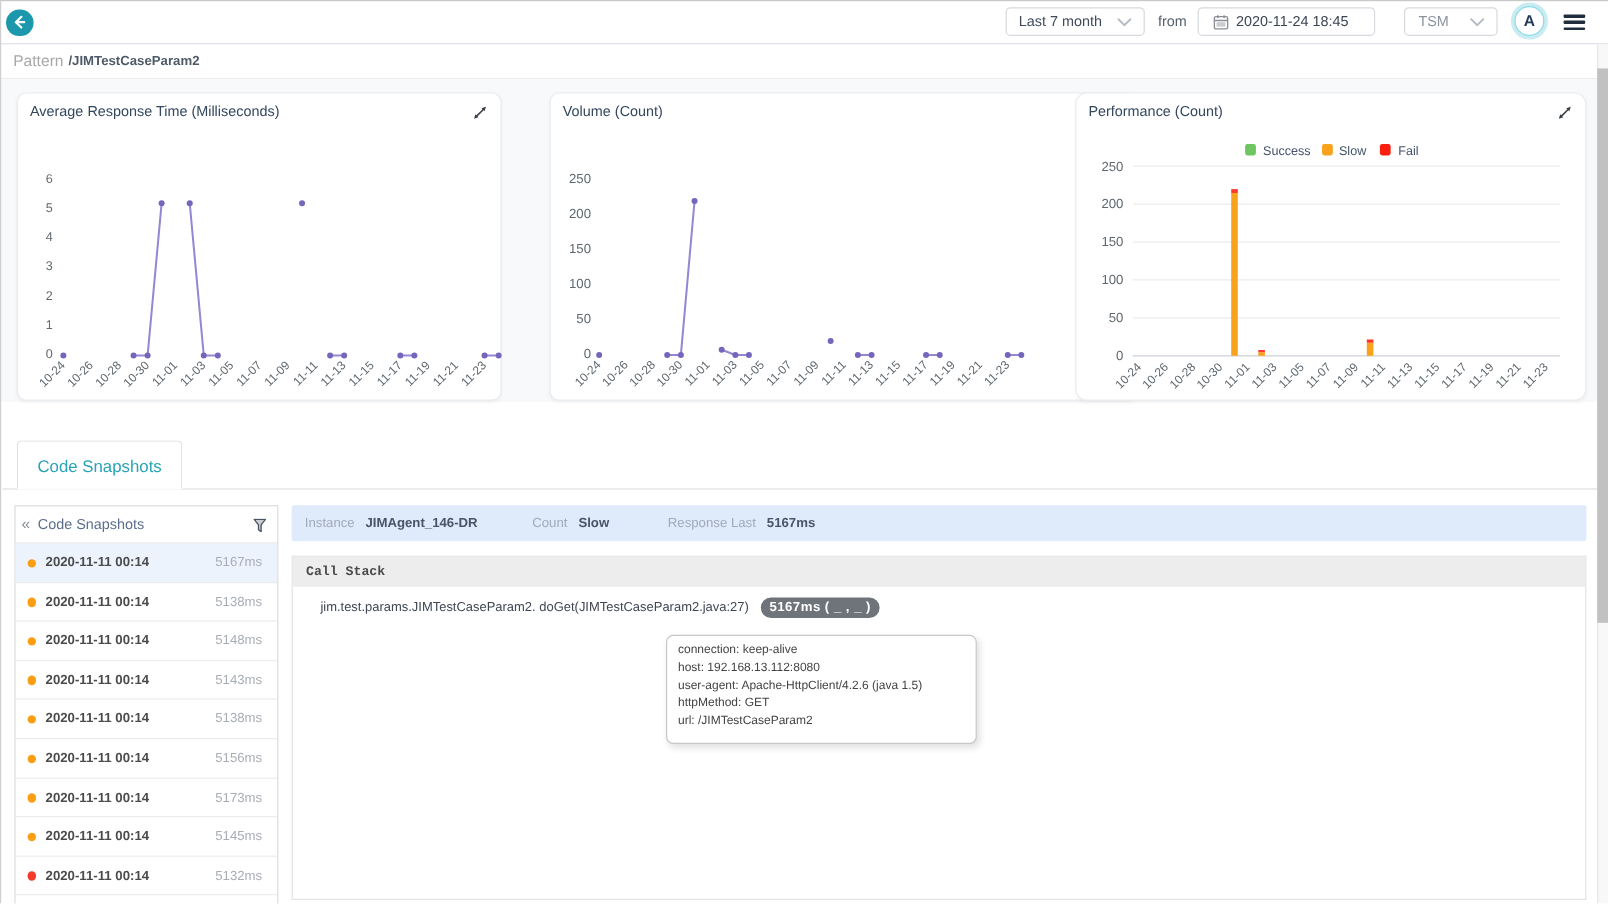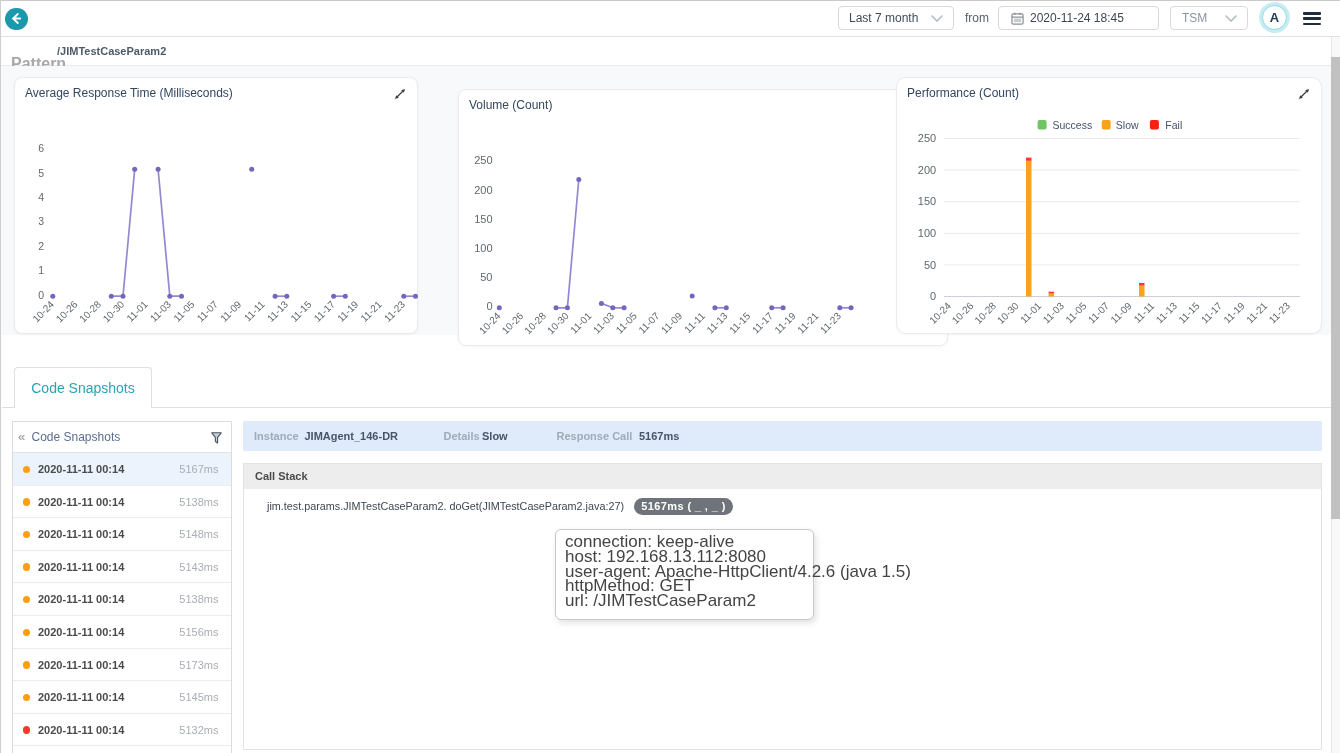--- a/index.html
+++ b/index.html
@@ -6,31 +6,31 @@
 html,body { width:1340px; height:753px; overflow:hidden; font-family:"Liberation Sans", sans-serif; background:#fff; }
 #page { position:relative; width:1340px; height:753px; background:#fff; }
 
 #hdr { position:absolute; left:0; top:0; width:1340px; height:37px; background:#fff; border-bottom:1px solid #dde1e6; z-index:5; }
 #back { position:absolute; left:5px; top:7.5px; width:22.6px; height:22.6px; border-radius:50%; background:#1b98ab; }
 #title { position:absolute; left:35px; top:0; height:36px; line-height:36px; font-size:12px; font-weight:bold; color:#2d5068; }
 .selbox { position:absolute; top:6px; height:24px; border:1px solid #d6d9dd; border-radius:4px; background:#fff; }
 #sel1 { left:838px; width:116px; }
 #sel1 .t { position:absolute; left:10px; top:0; line-height:22px; font-size:12px; color:#3f4a5a; }
 #fromlbl { position:absolute; left:965px; top:0; height:37px; line-height:36px; font-size:12px; color:#55606e;text-align:center; }
-#datebox { left:998px; width:161px; }
+#datebox { left:998px; width:148px; }
 #datebox .t { position:absolute; left:31px; top:0; line-height:22px; font-size:12px; color:#3c4653; }
 #tsm { left:1170px; width:78px;padding-left:44px; }
 #tsm .t { position:absolute; left:11px; top:0; line-height:22px; font-size:12px; color:#8b939e; }
 #avatar { position:absolute; left:1259px; top:2px; width:31px; height:31px; border-radius:50%; background:#c9ecf2; }
 #avatar .inner { position:absolute; left:3px; top:3px; width:25px; height:25px; border-radius:50%; background:#fff; border:1px solid #8adbe6; text-align:center; line-height:23px; font-size:13px; font-weight:bold; color:#233a57; }
 #burger { position:absolute; left:1303px; top:12px; width:18px; height:13.2px; }
 #burger div { position:absolute; left:0; width:18px; height:2.7px; border-radius:1px; background:#1f2d3d; }
 
 #pat { position:absolute; left:0; top:37px; width:1340px; height:29px; background:#fff; border-bottom:1px solid #e9ebee; }
-#pat .l { position:absolute; left:11px; top:13px; line-height:28px; font-size:16px; color:#a8a8a8;font-weight:bold; }
+#pat .l { position:absolute; left:11px; top:0; line-height:28px; font-size:13px; color:#a8a8a8; }
 #pat .v { position:absolute; left:57px; top:0; line-height:28px; font-size:11px; font-weight:bold; color:#4e5a68; }
 
 #content { position:absolute; left:0; top:66px; width:1340px; height:687px; background:#fff; }
 #graybg { position:absolute; left:0; top:0; width:1340px; height:269px; background:#f8f9fa; }
 .card { position:absolute; top:11px; height:257px; background:#fff; border:1px solid #e9ebee; border-radius:8px; box-shadow:0 1px 3px rgba(0,0,0,0.04); }
 .ctitle { position:absolute; left:10px; top:8px; font-size:12px; color:#33475f; }
 .expand { position:absolute; right:11px; top:10px; width:12px; height:12px; }
 
 #tabline { position:absolute; left:2px; top:340.5px; width:1329px; height:1px; background:#dcdfe3; }
 #tab { position:absolute; left:14px; top:301px; width:138px; height:40px; background:#fff; border:1px solid #dcdfe3; border-bottom:none; border-radius:4px 4px 0 0; text-align:center; line-height:40px; font-size:14px; color:#2aa3b7; z-index:3; }
@@ -42,28 +42,28 @@
 #lhead .t { position:absolute; left:18.5px; top:0; line-height:30px; font-size:12px; color:#5c6e8c; }
 .lrow { position:absolute; left:0; width:218px; height:32.6px; border-bottom:1px solid #ececec;padding-left:44px; }
 .lrow.sel { background:#ecf3fd; }
 .lrow .dot { position:absolute; left:9.5px; top:12.6px; width:7.5px; height:7.5px; border-radius:50%; background:#fc9e13; }
 .lrow .dot.red { background:#f43b2d; }
 .lrow .d { position:absolute; left:25px; top:0; line-height:32px; font-size:11px; font-weight:bold; color:#4b4b4b; }
 .lrow .ms { position:absolute; right:12.5px; top:0; line-height:32px; font-size:11px; color:#a8adb5; }
 
 #bluebar { position:absolute; left:243px; top:355px; width:1079px; height:30px; background:#dfeafa; border-radius:2px; font-size:11px; }
 #bluebar span { position:absolute; top:0; line-height:30px; }
-#bluebar .lab { color:#a0aab8;font-weight:bold; }
+#bluebar .lab { color:#a0aab8; }
 #bluebar .val { font-weight:bold; color:#4a5468; }
 
 #csbox { position:absolute; left:243px; top:397px; width:1079px; height:287px; background:#fff; border:1px solid #e3e3e3; }
 #cshead { position:absolute; left:0; top:0; width:1077px; height:25px; background:#ededed; line-height:25px; font-size:11px; font-weight:bold; color:#4a4a4a; }
 #stackline { position:absolute; left:23px; top:36px; font-size:10.8px; color:#3f4752; }
 #badge { position:absolute; left:390px; top:33.5px; width:99px; height:17.5px; background:#6f747b; border-radius:9px; color:#fff; font-size:11px; font-weight:bold; text-align:center; line-height:17.5px; letter-spacing:0.4px; }
-#tooltip { position:absolute; left:311px; top:64.5px; width:259px; height:91px; background:#fff; border:1px solid #c8c8c8; border-radius:6px; box-shadow:2px 3px 6px rgba(0,0,0,0.12); padding:5.5px 9px; font-size:17px; line-height:14.8px; color:#444; white-space:nowrap; }
+#tooltip { position:absolute; left:311px; top:64.5px; width:259px; height:91px; background:#fff; border:1px solid #c8c8c8; border-radius:6px; box-shadow:2px 3px 6px rgba(0,0,0,0.12); padding:5.5px 9px; font-size:10px; line-height:14.8px; color:#444; white-space:nowrap; }
 
 #sbtrack { position:absolute; left:1331px; top:37px; width:9px; height:716px; background:#f8f8f8; border-left:1px solid #e6e6e6; z-index:6; }
 #sbthumb { position:absolute; left:1331px; top:57px; width:9px; height:462px; background:#c1c1c1; z-index:7; }
 .frame-t { position:absolute; left:0; top:0; width:1340px; height:1px; background:#c9c9c9; z-index:20; }
 .frame-l { position:absolute; left:0; top:0; width:1px; height:753px; background:#cfcfcf; z-index:20; }
 #leftline { position:absolute; left:2px; top:66px; width:1px; height:687px; background:#e9e9e9; }
 </style>
 </head>
 <body>
 <div id="page">
@@ -162,21 +162,21 @@
 <circle cx="166.5" cy="218.2" r="2.5" fill="#7466bd"></circle>
 <circle cx="236.7" cy="91.3" r="2.5" fill="#7466bd"></circle>
 <circle cx="260.1" cy="218.2" r="2.5" fill="#7466bd"></circle>
 <circle cx="271.8" cy="218.2" r="2.5" fill="#7466bd"></circle>
 <circle cx="318.6" cy="218.2" r="2.5" fill="#7466bd"></circle>
 <circle cx="330.3" cy="218.2" r="2.5" fill="#7466bd"></circle>
 <circle cx="388.8" cy="218.2" r="2.5" fill="#7466bd"></circle>
 <circle cx="400.5" cy="218.2" r="2.5" fill="#7466bd"></circle>
         </svg>
       </div>
-    <div class="card" id="card2" style="left:458px; width:490px;margin-top:12px;">
+    <div class="card" id="card2" style="left:458px; width:490px;">
         <div class="ctitle">Volume (Count)</div>
         <svg class="expand" viewBox="0 0 12 12">
           <path d="M3 9 L9 3" stroke="#3a3f46" stroke-width="1.3" fill="none"></path>
           <polygon points="11,1 9.8,4.8 7.2,2.2" fill="#3a3f46"></polygon>
           <polygon points="1,11 4.74,9.8 2.2,7.26" fill="#3a3f46"></polygon>
         </svg>
         <svg width="425" height="255" style="position:absolute;left:0;top:0;">
           <text x="33.5" y="220.2" text-anchor="end" font-size="11" fill="#60696f">0</text>
 <text x="33.5" y="191.0" text-anchor="end" font-size="11" fill="#60696f">50</text>
 <text x="33.5" y="161.9" text-anchor="end" font-size="11" fill="#60696f">100</text>
@@ -328,28 +328,28 @@
 <div class="lrow" style="top:291.8px;">
           <span class="dot red"></span>
           <span class="d">2020-11-11 00:14</span>
           <span class="ms">5132ms</span>
         </div>
     </div>
 
     <div id="bluebar">
       <span class="lab" style="left:11px;">Instance</span>
       <span class="val" style="left:61.5px;">JIMAgent_146-DR</span>
-      <span class="lab" style="left:200.5px;">Details</span>
+      <span class="lab" style="left:200.5px;">Count</span>
       <span class="val" style="left:239px;">Slow</span>
-      <span class="lab" style="left:313.5px;">Response Call</span>
+      <span class="lab" style="left:313.5px;">Response Last</span>
       <span class="val" style="left:396px;">5167ms</span>
     </div>
 
     <div id="csbox">
-      <div id="cshead"><span style="margin-left:11px;">Call Stack</span></div>
+      <div id="cshead"><span style="margin-left:11px;font-family:Liberation Mono, monospace;">Call Stack</span></div>
       <div id="stackline">jim.test.params.JIMTestCaseParam2. doGet(JIMTestCaseParam2.java:27)</div>
       <div id="badge">5167ms ( _ , _ )</div>
       <div id="tooltip">connection: keep-alive<br>host: 192.168.13.112:8080<br>user-agent: Apache-HttpClient/4.2.6 (java 1.5)<br>httpMethod: GET<br>url: /JIMTestCaseParam2</div>
     </div>
   </div>
 
   <div id="sbtrack"></div>
   <div id="sbthumb"></div>
 </div>
 

